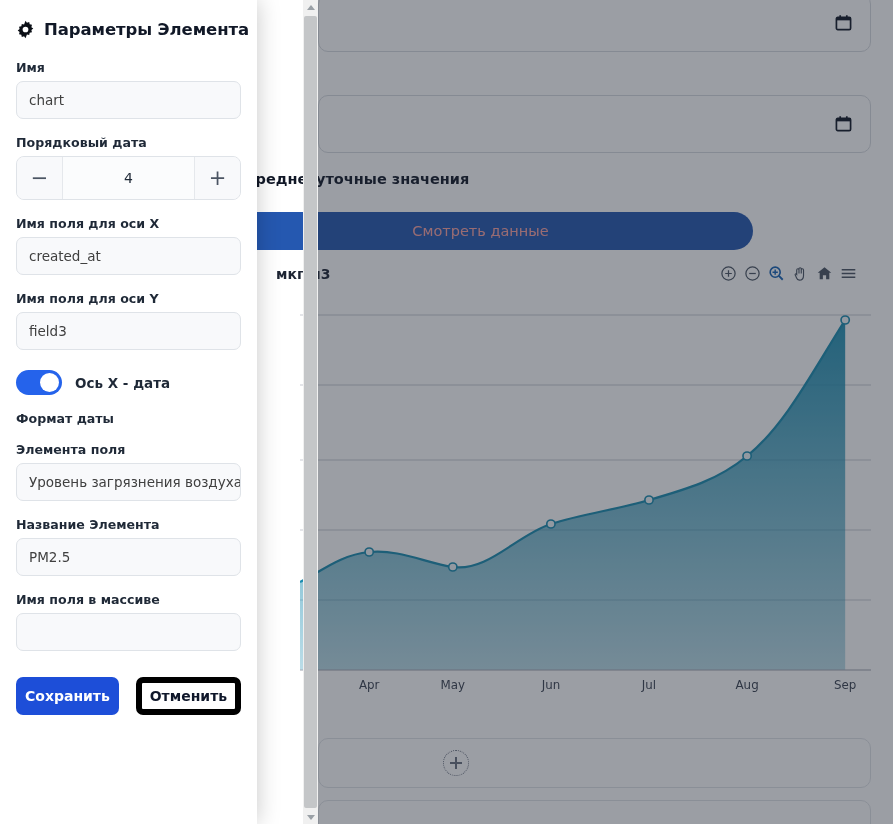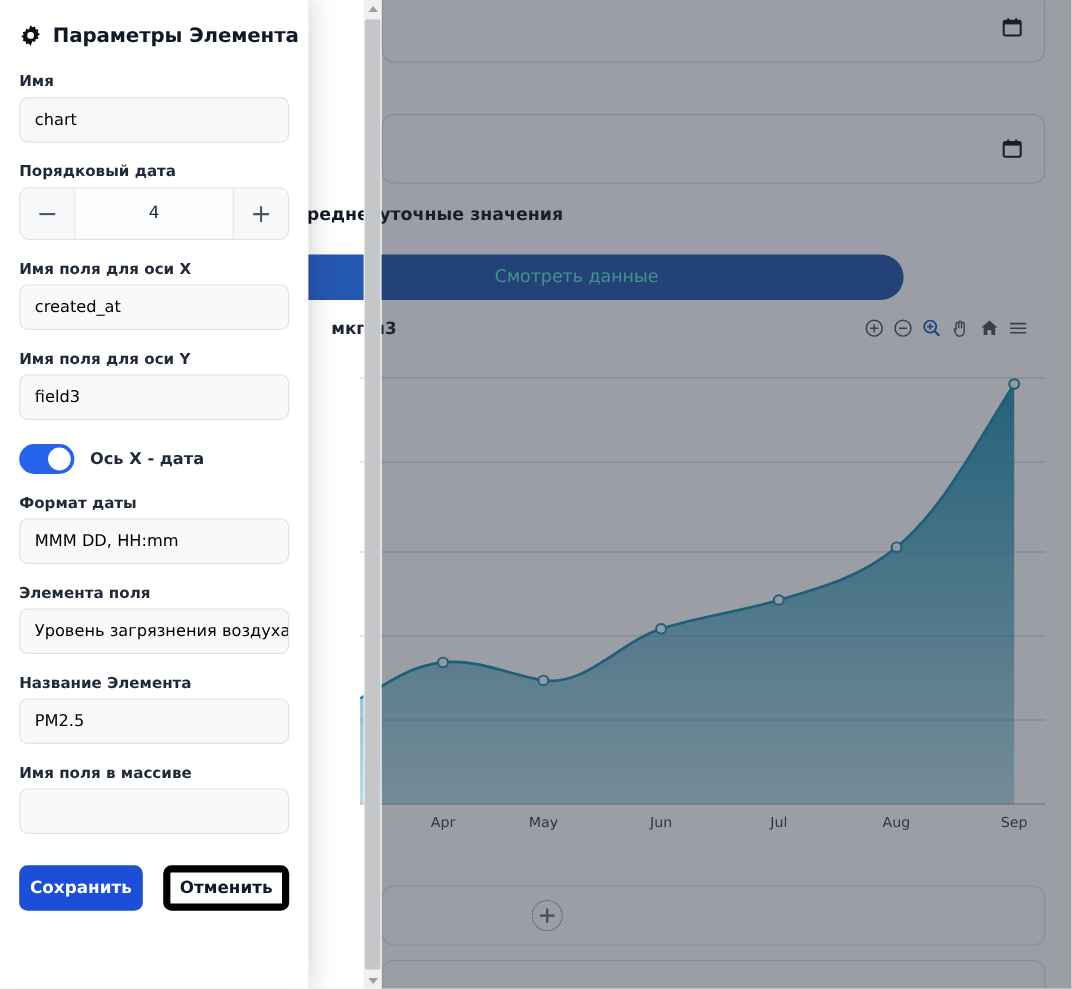--- a/index.html
+++ b/index.html
@@ -28,21 +28,21 @@
     position: absolute; right: 18px; top: 50%; transform: translateY(-50%);
     width: 17px; height: 17px;
   }
   .bg-checktext {
     position: absolute; left: -105px; top: 171px;
     font-size: 14.5px; font-weight: 700; color: #111827; white-space: nowrap;
   }
   .bg-primary-btn {
     position: absolute; left: -110px; top: 212px; width: 545px; height: 38px;
     background: #2558b0; border-radius: 19px;
-    color: #5eead4; font-size: 14.5px;
+    color: #fca5a5; font-size: 14.5px;
     display: flex; align-items: center; justify-content: center;
   }
   .chart-title {
     position: absolute; left: -42px; top: 266px;
     font-size: 14px; font-weight: 700; color: #1d2433; white-space: nowrap;
   }
   .chart-toolbar {
     position: absolute; right: 36px; top: 265px;
     display: flex; align-items: center; gap: 7px;
   }
@@ -101,21 +101,21 @@
   .close-btn svg { display: block; width: 20px; height: 20px; }
 
   .field-label {
     font-size: 12.6px; font-weight: 700; color: #1f2937;
     margin: 16px 0 6px 0;
   }
 
   .text-input {
     width: 100%; height: 38px; border: 1px solid #dfe3e8; border-radius: 7px;
     background: #f8f9fb; padding: 0 12px;
-    font-size: 13.5px; color: #000000;
+    font-size: 13.5px; color: #404040;
     display: flex; align-items: center;
     white-space: nowrap; overflow: hidden;
   }
 
   .stepper {
     display: flex; width: 100%; height: 44px;
     border: 1px solid #dfe3e8; border-radius: 8px; overflow: hidden;
     background: #f8f9fb;
   }
   .step-btn {
@@ -331,21 +331,20 @@
       <div class="text-input">field3</div>
 
       <div class="toggle-row">
         <span class="toggle">
           <span class="knob"></span>
         </span>
         <span class="toggle-label">Ось X - дата</span>
       </div>
 
       <div class="field-label">Формат даты</div>
-      <div class="text-input">MMM DD, HH:mm</div>
 
       <div class="field-label">Элемента поля</div>
       <div class="text-input">Уровень загрязнения воздуха - PM2.5,</div>
 
       <div class="field-label">Название Элемента</div>
       <div class="text-input">PM2.5</div>
 
       <div class="field-label">Имя поля в массиве</div>
       <div class="text-input"></div>
 

